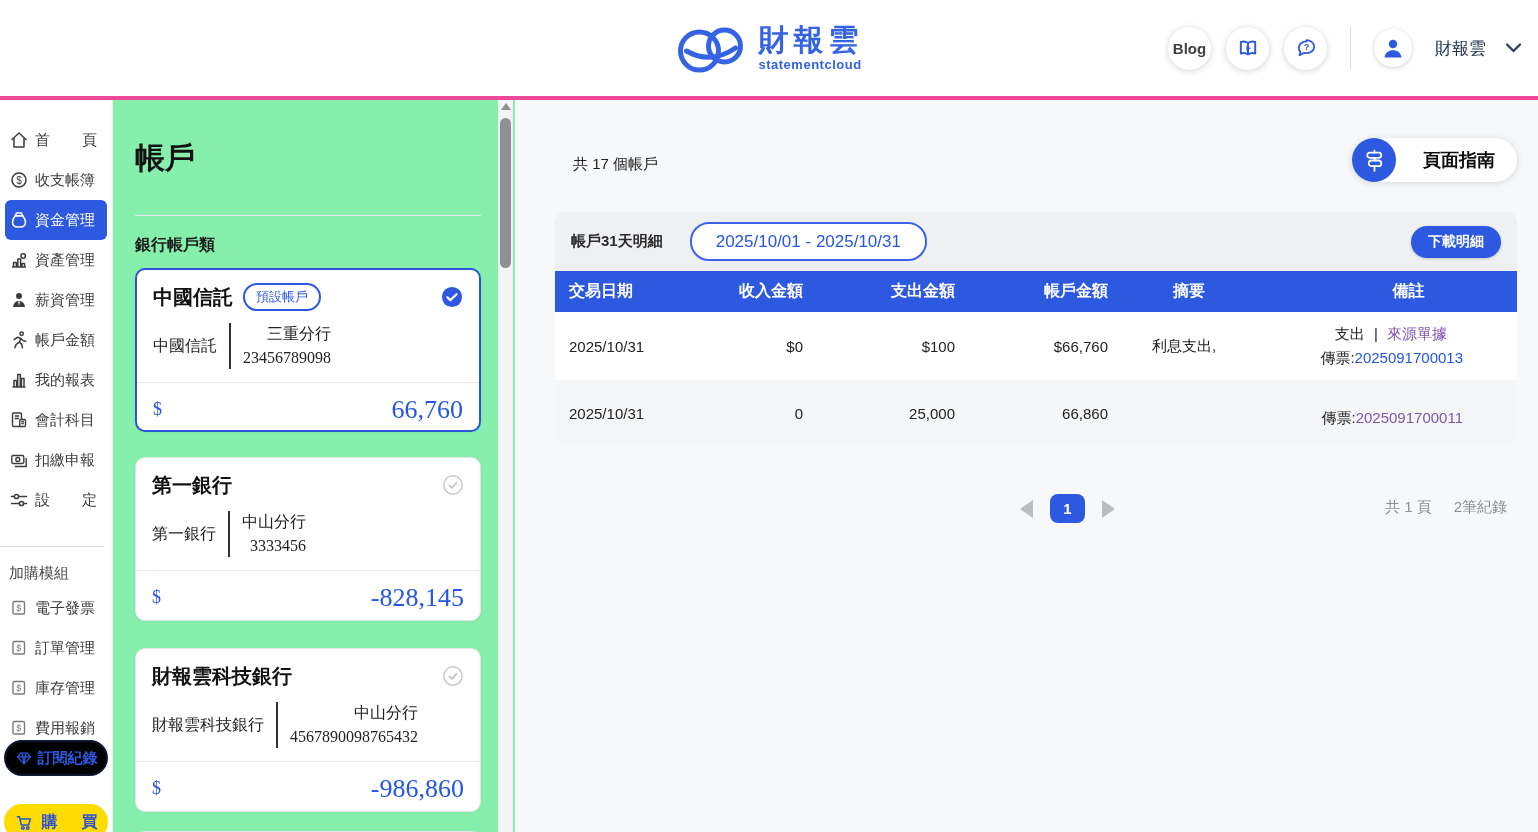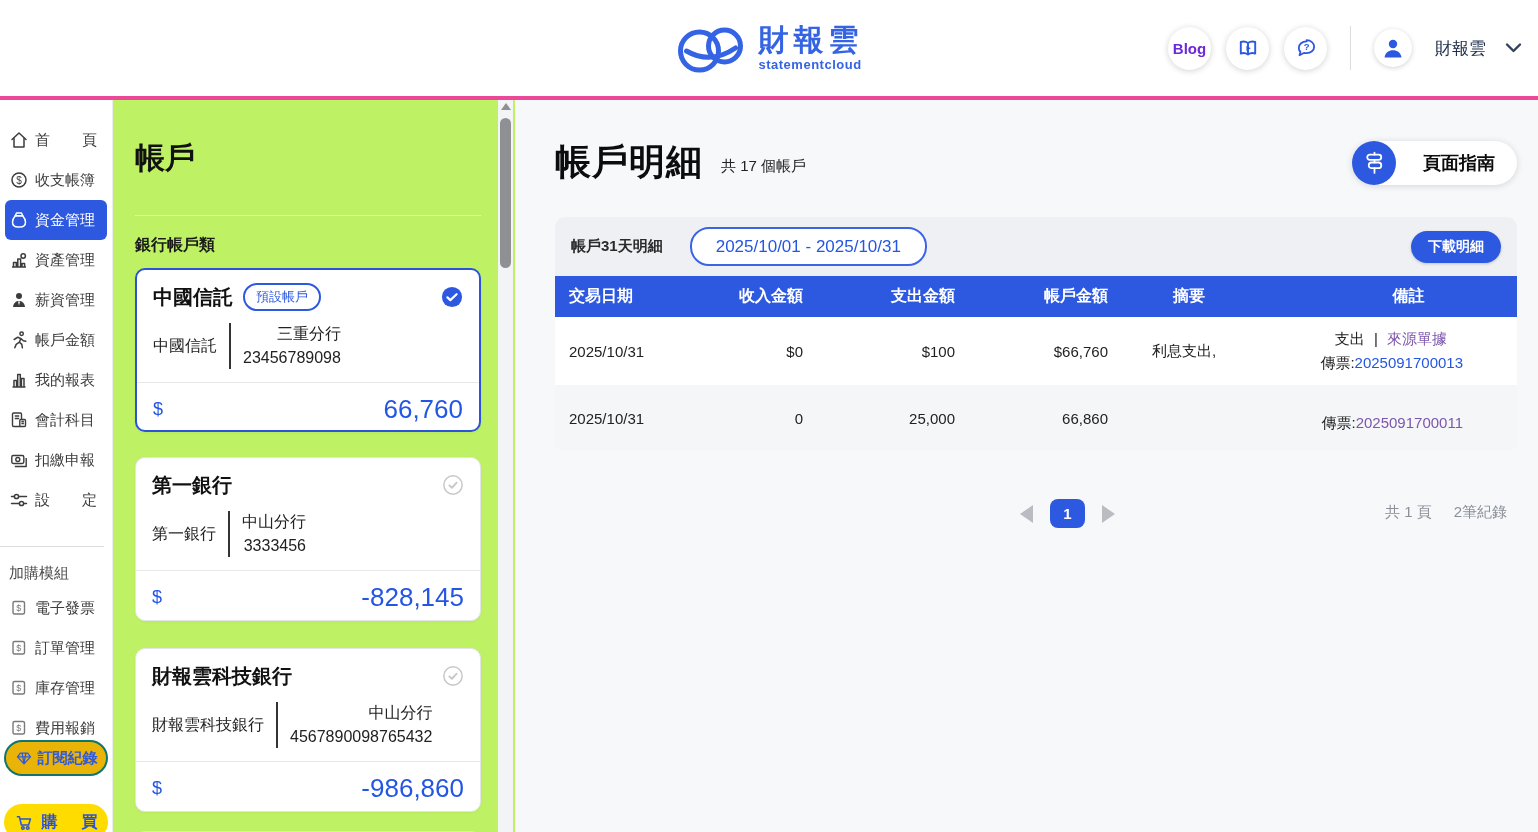--- a/index.html
+++ b/index.html
@@ -11,21 +11,21 @@
   .logo { position:absolute; left:50%; top:50%; transform:translate(-50%,-50%);
     display:flex; align-items:center; gap:12px; }
   .logo-text { display:flex; flex-direction:column; }
   .logo-title { font-size:30px; font-weight:bold; color:#3464e3; letter-spacing:5px; line-height:32px; }
   .logo-sub { font-size:13px; font-weight:bold; color:#3464e3; letter-spacing:0.5px; margin-top:1px; }
   .top-right { position:absolute; right:16px; top:50%; transform:translateY(-50%);
     display:flex; align-items:center; gap:15px; }
   .circle-btn { width:43px; height:43px; border-radius:50%; background:#fff;
     box-shadow:0 1px 6px rgba(0,0,0,.18); display:flex; align-items:center; justify-content:center;
     cursor:pointer; }
-  .blog-btn { color:#6d28d9; font-weight:bold; font-size:15px; }
+  .blog-btn { color:#404040; font-weight:bold; font-size:15px; }
   .top-divider { width:1px; height:44px; background:#ddd; margin:0 8px; }
   .avatar { width:38px; height:38px; border-radius:50%; background:#fff;
     box-shadow:0 1px 5px rgba(0,0,0,.18); display:flex; align-items:center; justify-content:center; }
   .user-name { font-size:17px; color:#20304d; margin-left:8px; }
   .chev { margin-left:4px; display:flex; }
 
   
   .app-body { display:flex; height:732px; }
 
   
@@ -34,30 +34,30 @@
   .nav-item { height:40px; margin:0 5px; padding:0 4px; display:flex; align-items:center;
     gap:6px; border-radius:6px; color:#3c3c3c; cursor:pointer; flex:none; }
   .nav-item.active { background:#2d59e0; color:#fff; }
   .nav-icon { width:20px; height:20px; flex:none; display:flex; }
   .nav-label { font-size:15px; white-space:nowrap; }
   .nav-label.spread { width:62px; text-align-last:justify; }
   .side-divider { height:1px; background:#dcdcdc; margin:26px 8px 0 0; flex:none; }
   .addon-header { font-size:15px; color:#4a4a4a; margin:17px 0 0 9px; flex:none; }
   .addon-list { height:152px; overflow:hidden; margin-top:5px; flex:none; }
   .side-bottom { margin-top:auto; padding:0 4px 6px 4px; flex:none; }
-  .subscribe-btn { height:36px; border-radius:18px; border:2px solid #0f766e; background:#eab308;
+  .subscribe-btn { height:36px; border-radius:18px; border:2px solid #0f172a; background:#000000;
     color:#2d59e0; font-weight:bold; font-size:15px; display:flex; align-items:center;
     justify-content:center; gap:5px; cursor:pointer; }
   .buy-btn { height:36px; border-radius:18px; background:#ffdc00; color:#2d52d8;
     font-weight:bold; font-size:16px; display:flex; align-items:center; justify-content:center;
     gap:8px; margin-top:28px; cursor:pointer; }
   .buy-label { width:56px; text-align-last:justify; }
 
   
-  .accounts { width:402px; background:#bef264; padding:18px 34px 0 22px; position:relative; overflow:hidden; }
+  .accounts { width:402px; background:#86efac; padding:18px 34px 0 22px; position:relative; overflow:hidden;font-family:Liberation Serif, serif; }
   .acc-title { font-size:30px; font-weight:bold; color:#111; margin-top:20px; }
   .acc-hr { height:1px; background:#e7e7e7; margin-top:36px; }
   .acc-section { font-size:16px; font-weight:bold; color:#1a1a1a; margin-top:19px; }
   .acct-card { border:1px solid #e4e4e6; border-radius:10px; background:#fff;
     padding:12px 16px 0 16px; margin-top:25px; height:164px; box-shadow:0 1px 3px rgba(0,0,0,.04);
     cursor:pointer;text-align:right; }
   .acct-card.selected { border:2px solid #2c53d9; margin-top:12px; }
   .acct-card.gap2 { margin-top:27px; }
   .card-top { display:flex; align-items:center; gap:10px; height:30px; }
   .card-name { font-size:20px; font-weight:bold; color:#111; white-space:nowrap; }
@@ -443,21 +443,20 @@
     <div class="card-sliver"></div>
 
     <div class="panel-scroll">
       <div class="scroll-up"></div>
       <div class="scroll-thumb"></div>
     </div>
   </div>
 
   <div class="main">
     <div class="main-title-row">
-      <span class="main-title">帳戶明細</span>
       <span class="count-text">共 17 個帳戶</span>
       <div class="guide-btn">
         <span class="guide-circle">
           <svg viewBox="0 0 24 24" width="25" height="25" fill="none" stroke="#fff" stroke-width="1.7" stroke-linecap="round" stroke-linejoin="round">
             <path d="M12 2.5v2M12 10v2M12 17.5V22"></path>
             <rect x="5" y="4.5" width="13.5" height="5" rx="2.5"></rect>
             <rect x="6.5" y="12" width="12" height="5.5" rx="2.7"></rect>
           </svg>
         </span>
         <span class="guide-label">頁面指南</span>

